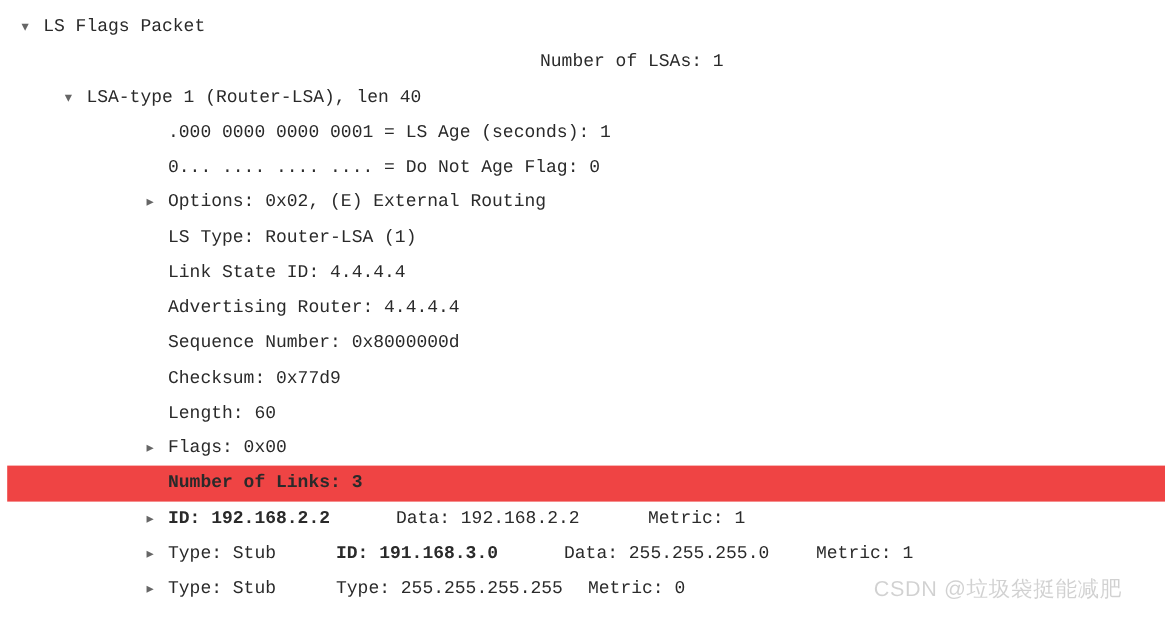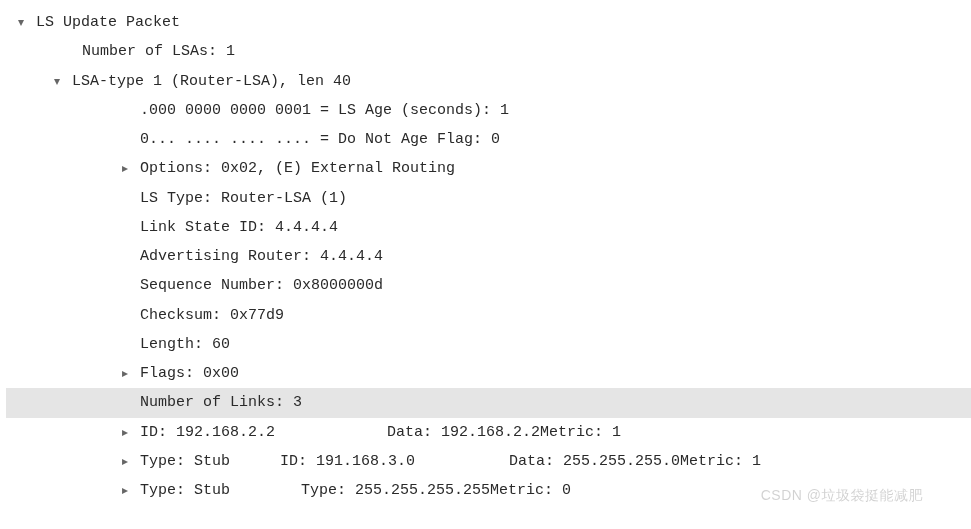--- a/index.html
+++ b/index.html
@@ -14,56 +14,56 @@
     width: 971px;
     white-space: nowrap;
     position: relative;
   }
   .row {
     display: flex;
     align-items: baseline;
   }
   .indent-0 { padding-left: 12px; }
   .indent-1 { padding-left: 48px; }
-  .indent-1b { padding-left: 76px; }
+  .indent-1b { padding-left: 76px; justify-content: center; }
   .indent-2 { padding-left: 116px; text-align: right; }
   .indent-3 { padding-left: 116px; }
   .tw {
     width: 18px;
     display: inline-block;
     flex: 0 0 18px;
     text-align: left;
     color: #666;
     font-family: Arial, sans-serif;
     font-size: 12px;
     user-select: none;
   }
-  .hl { background: #e5e5e5; }
+  .hl { background: #ef4444; font-weight: bold; }
   .link-row { font-family: "Consolas", "Courier New", monospace; }
   .col-type { display:inline-block; width: 140px; }
-  .col-id   { display:inline-block; width: 190px; }
-  .col-data { display:inline-block; width: 210px; text-align: right; }
+  .col-id   { display:inline-block; width: 190px; font-weight: bold; }
+  .col-data { display:inline-block; width: 210px; }
   .watermark {
     position: absolute;
-    right: 48px;
+    right: 36px;
     bottom: 4px;
     color: rgba(0,0,0,0.18);
     font-family: sans-serif;
-    font-size: 14px;
+    font-size: 18px;
     letter-spacing: 0.5px;
     pointer-events: none;
     margin-left: 36px;
   }
 </style>
 </head>
 <body>
 
 <div class="row indent-0">
   <span class="tw">▾</span>
-  <span>LS Update Packet</span>
+  <span>LS Flags Packet</span>
 </div>
 
 <div class="row indent-1b">
   <span>Number of LSAs: 1</span>
 </div>
 
 <div class="row indent-1">
   <span class="tw">▾</span>
   <span>LSA-type 1 (Router-LSA), len 40</span>
 </div>

